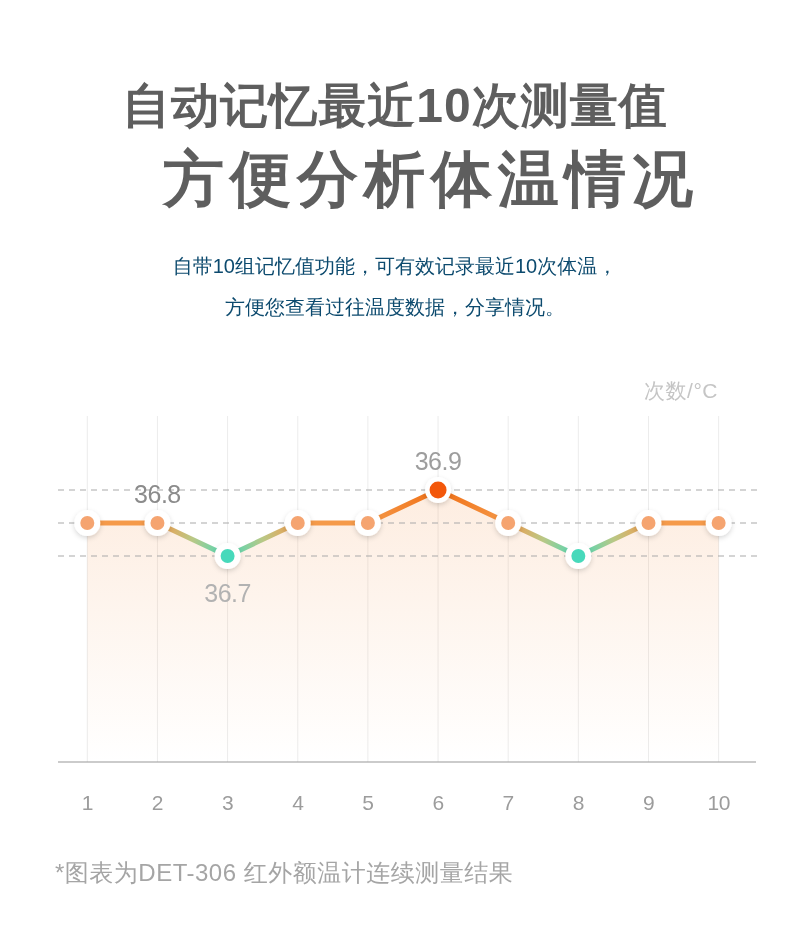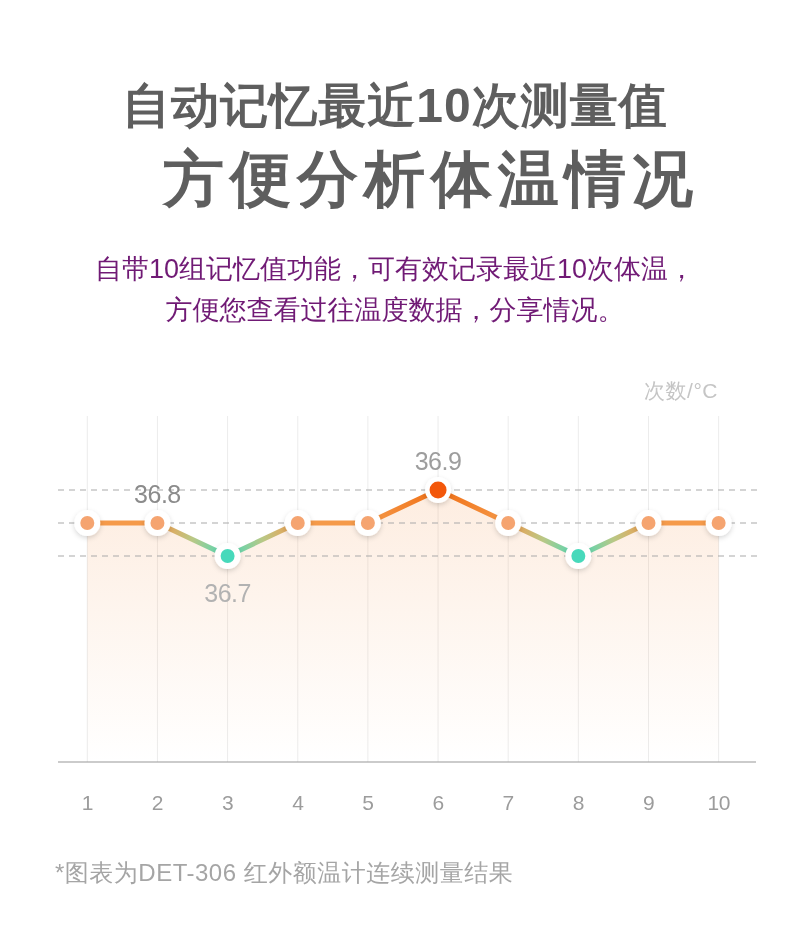--- a/index.html
+++ b/index.html
@@ -10,21 +10,21 @@
   .title1{
     position:absolute;top:80px;left:0;width:100%;text-align:center;
     font-size:48px;line-height:1.1;font-weight:700;color:#5e5e5e;letter-spacing:1px;
   }
   .title2{
     position:absolute;top:147px;left:0;width:100%;text-align:center;
     font-size:61px;line-height:1.05;font-weight:700;color:#5e5e5e;letter-spacing:6px;padding-left:36px;
   }
   .sub{
     position:absolute;left:0;width:100%;text-align:center;
-    font-size:27px;line-height:1.1;color:#701a75;
+    font-size:20px;line-height:1.1;color:#0c4a6e;
   }
   .sub1{top:255px;}
   .sub2{top:296px;font-family:Liberation Serif, serif;}
   .unit{
     position:absolute;top:377px;right:72px;
     font-size:21px;color:#c5c5c5;letter-spacing:0.5px;margin-left:40px;
   }
   #chart-svg{position:absolute;top:370px;left:0;}
   .footnote{
     position:absolute;top:857px;left:55px;

